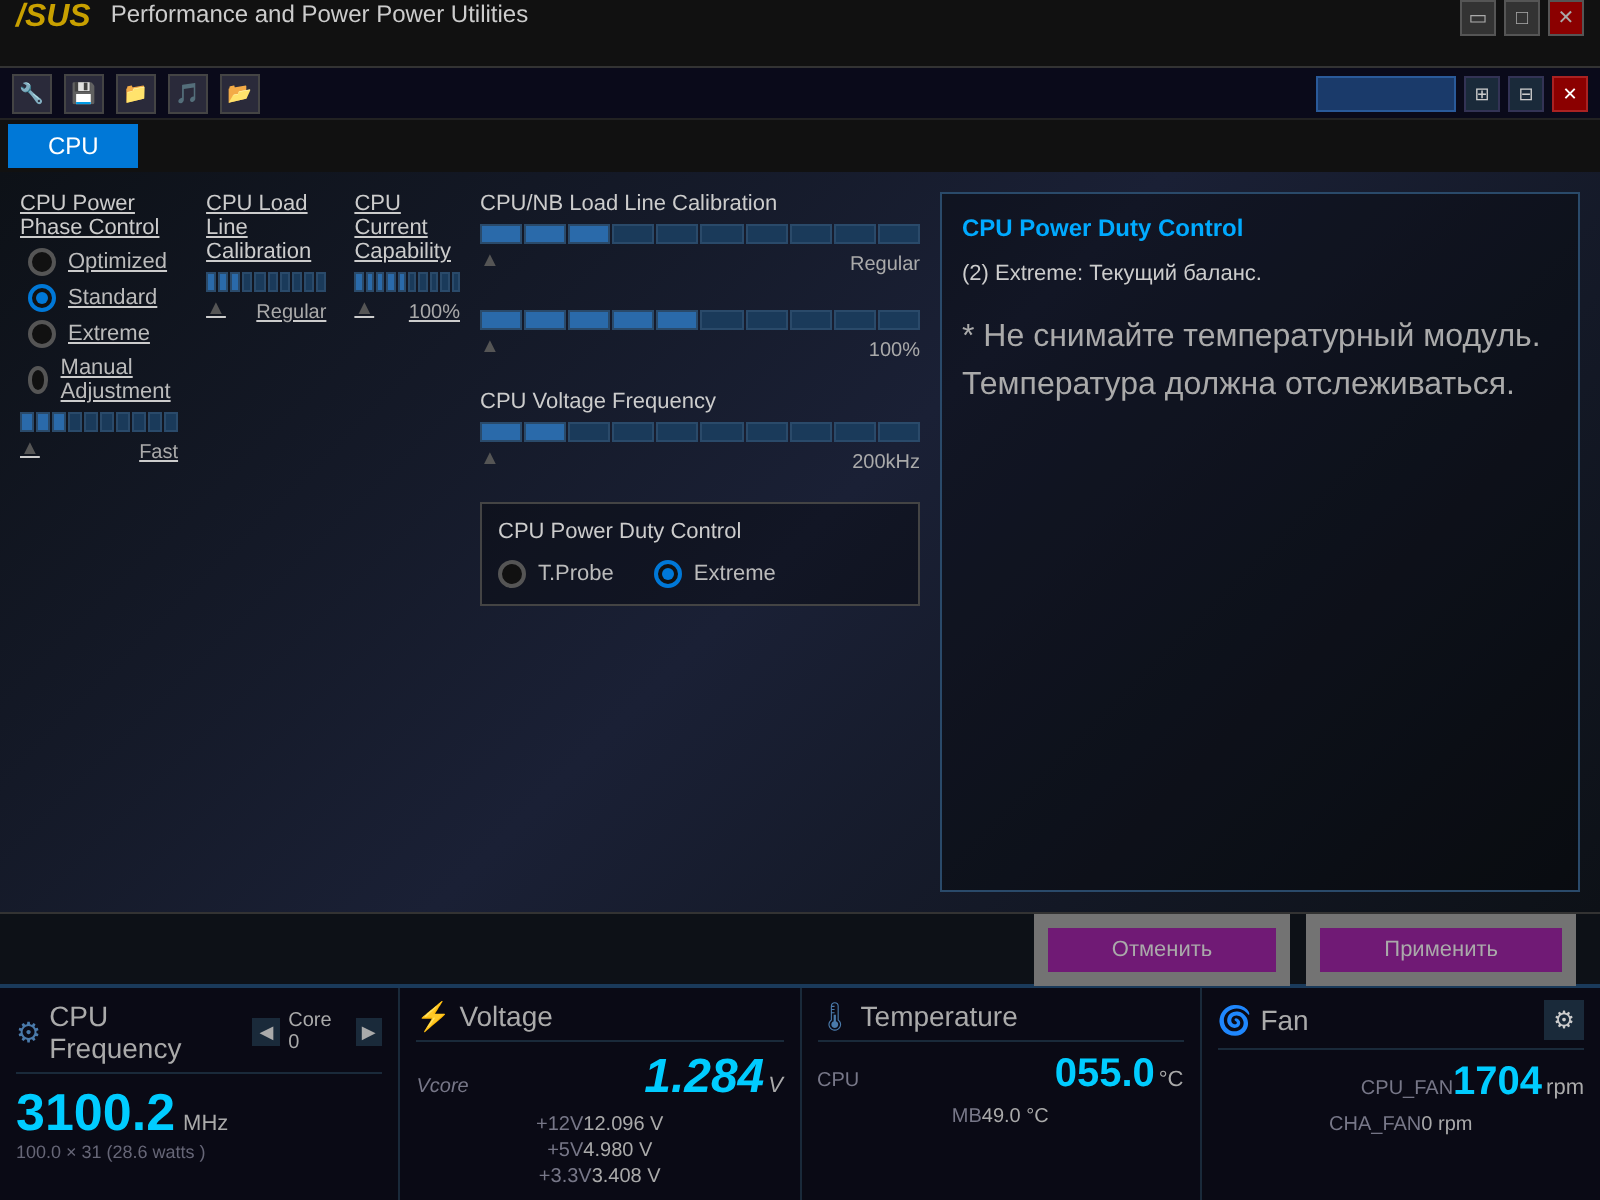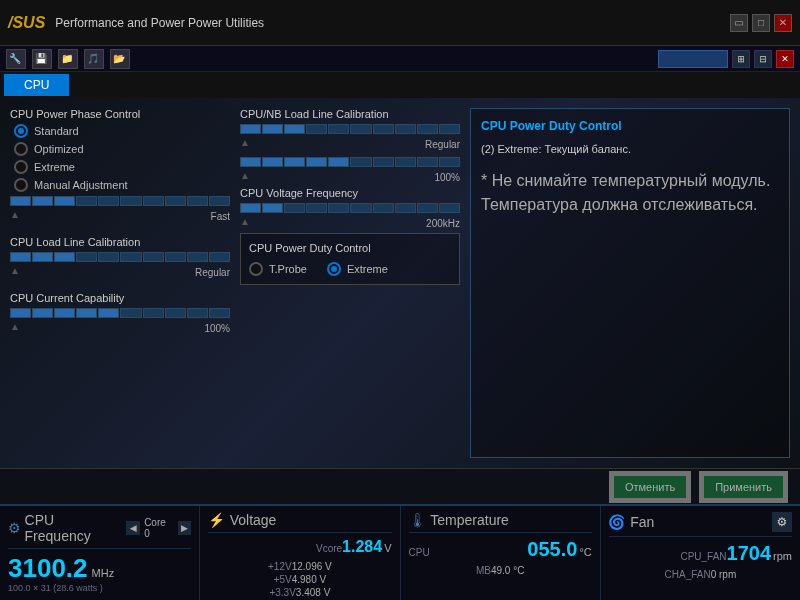--- a/index.html
+++ b/index.html
@@ -10,23 +10,23 @@
       font-family: 'Segoe UI', Arial, sans-serif;
       font-size: 12px;
       color: #ccc;
       overflow: hidden;
       position: relative;
     }
 
     
     #title-bar {
       background: #111;
-      height: 46px;
-      display: flex;
-      align-items: center;
+      height: 34px;
+      display: flex;
+      align-items: flex-start;
       padding: 0 8px;
       border-bottom: 1px solid #333;
     }
     #asus-logo {
       color: #c8a000;
       font-weight: bold;
       font-size: 16px;
       font-style: italic;
       margin-right: 10px;
     }
@@ -95,22 +95,23 @@
       height: 370px;
       display: flex;
       padding: 10px;
       gap: 10px;
     }
 
     
     #left-col {
       width: 220px;
       display: flex;
-      flex-direction: column;
+      flex-direction: row;
       gap: 14px;
+      text-decoration: underline;
     }
 
     .section-title {
       color: #ccc;
       font-size: 11px;
       margin-bottom: 4px;
     }
 
     .radio-group {
       display: flex;
@@ -150,21 +151,21 @@
       color: #aaa;
       text-align: right;
       margin-top: 2px;
     }
 
     
     #mid-col {
       width: 220px;
       display: flex;
       flex-direction: column;
-      gap: 4px;
+      gap: 14px;
     }
 
     
     #right-col {
       flex: 1;
       background: rgba(0,0,0,0.3);
       border: 1px solid #2a4a6a;
       padding: 10px;
     }
     #right-col-title {
@@ -206,23 +207,23 @@
       height: 36px;
       background: #0d1117;
       display: flex;
       align-items: center;
       justify-content: flex-end;
       padding: 0 12px;
       gap: 8px;
       border-top: 1px solid #333;
     }
     .action-btn {
-      padding: 5px 11px;
-      background: #14532d;
-      border: 5px solid #737373;
+      padding: 5px 32px;
+      background: #701a75;
+      border: 7px solid #737373;
       color: #aaa;
       font-size: 11px;
       cursor: pointer;
     }
 
     
     #monitor-bar {
       height: 130px;
       background: #0a0a15;
       border-top: 2px solid #1a3a5a;
@@ -360,26 +361,26 @@
   <div class="tab active">CPU</div>
 </div>
 
 <div id="main-content">
 
   <div id="left-col">
     <div>
       <div class="section-title">CPU Power Phase Control</div>
       <div class="radio-group">
         <div class="radio-item">
+          <div class="radio-circle"></div>
+          <span>Optimized</span>
+        </div>
+        <div class="radio-item">
           <div class="radio-circle selected"></div>
           <span>Standard</span>
-        </div>
-        <div class="radio-item">
-          <div class="radio-circle"></div>
-          <span>Optimized</span>
         </div>
         <div class="radio-item">
           <div class="radio-circle"></div>
           <span>Extreme</span>
         </div>
         <div class="radio-item">
           <div class="radio-circle"></div>
           <span>Manual Adjustment</span>
         </div>
       </div>
@@ -549,24 +550,24 @@
       <span class="mon-unit">MHz</span>
     </div>
     <div class="mon-small-text">100.0 × 31  (28.6  watts )</div>
   </div>
 
   <div class="monitor-section">
     <div class="mon-header">
       <span class="mon-icon">⚡</span>
       <span class="mon-title">Voltage</span>
     </div>
-    <div style="display:flex;justify-content:flex-end;align-items:baseline;margin-bottom:4px;">
+    <div style="display:flex;justify-content:space-between;align-items:baseline;margin-bottom:4px;font-style:italic;">
       <span class="mon-row-label">Vcore</span>
       <div style="display:flex;align-items:baseline;gap:2px;">
-        <span class="mon-big-value" style="font-size:16px;">1.284</span>
+        <span class="mon-big-value" style="font-size:24px;">1.284</span>
         <span class="mon-unit">V</span>
       </div>
     </div>
     <div class="mon-row">
       <span class="mon-row-label">+12V</span>
       <span class="mon-row-value">12.096 V</span>
     </div>
     <div class="mon-row">
       <span class="mon-row-label">+5V</span>
       <span class="mon-row-value">4.980 V</span>

